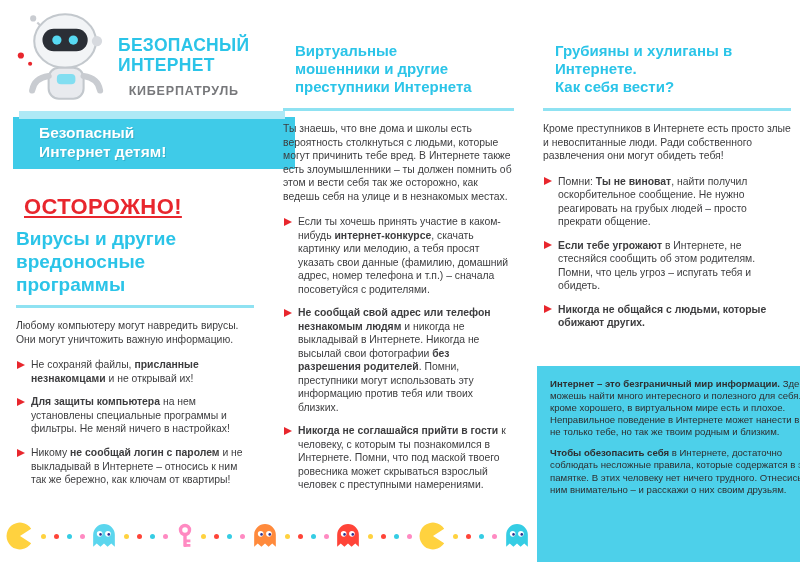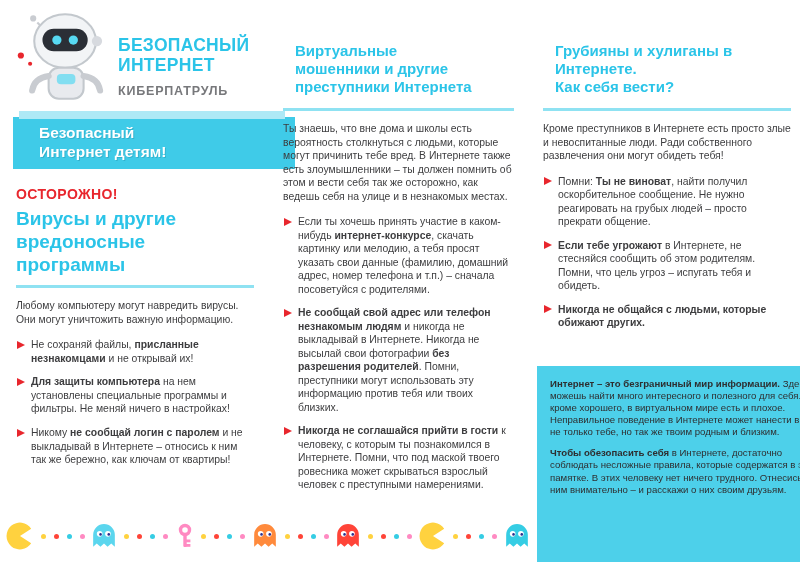--- a/index.html
+++ b/index.html
@@ -9,32 +9,32 @@
   html,body{margin:0;padding:0;}
   body{
     width:800px;height:565px;position:relative;overflow:hidden;background:#fff;
     font-family:"Liberation Sans",sans-serif;color:var(--text);
   }
   .abs{position:absolute;}
   .pre{white-space:pre-line;}
   .robot{left:10px;top:2px;}
   .brand{left:118px;top:36px;}
   .brand-title{color:var(--cyan);font-weight:bold;font-size:17.5px;line-height:1.12;letter-spacing:.3px;}
-  .brand-sub{color:var(--gray);font-weight:bold;font-size:12.5px;margin-top:9px;letter-spacing:.8px;}
+  .brand-sub{color:var(--gray);font-weight:bold;font-size:12.5px;margin-top:9px;letter-spacing:.8px;text-align:center;}
   .banner{
     left:13px;top:117px;width:246px;background:var(--banner_cyan);color:#fff;
     font-weight:bold;font-size:15.5px;line-height:1.2;padding:7px 10px 8px 26px;
     text-shadow:1px 1px 0 rgba(0,60,80,.18);z-index:0;
   }
   .banner::before{content:"";position:absolute;left:6px;right:10px;top:-6px;height:8px;background:#aee9f6;z-index:-1;}
   .col{position:absolute;}
   .heading{color:var(--cyan);font-size:15px;line-height:1.2;font-weight:bold;margin:12px;}
   .rule{height:3px;background:#8fe2f2;margin-top:7px;}
   .intro{margin:11px 0 0;font-size:10.4px;line-height:1.3;}
-  .warning{color:var(--red);font-size:14px;font-weight:bold;letter-spacing:.4px;margin:0;}
+  .warning{color:var(--red);font-size:22px;font-weight:bold;letter-spacing:.4px;margin:8px;text-decoration:underline;}
   .subhead{color:var(--cyan);font-size:19px;font-weight:bold;line-height:1.2;margin:6px 0 9px;}
   .left-col{left:16px;top:186px;width:238px;}
   .mid-col{left:283px;top:30px;width:231px;}
   .right-col{left:543px;top:30px;width:248px;}
   .bullets{list-style:none;margin:12px 0 0;padding:0;}
   .bullets li{position:relative;padding-left:15px;margin-bottom:10px;font-size:10.4px;line-height:1.3;}
   .bullets li::before{
     content:"";position:absolute;left:1px;top:2.5px;width:0;height:0;
     border-left:8px solid var(--red);border-top:4.5px solid transparent;border-bottom:4.5px solid transparent;
   }

